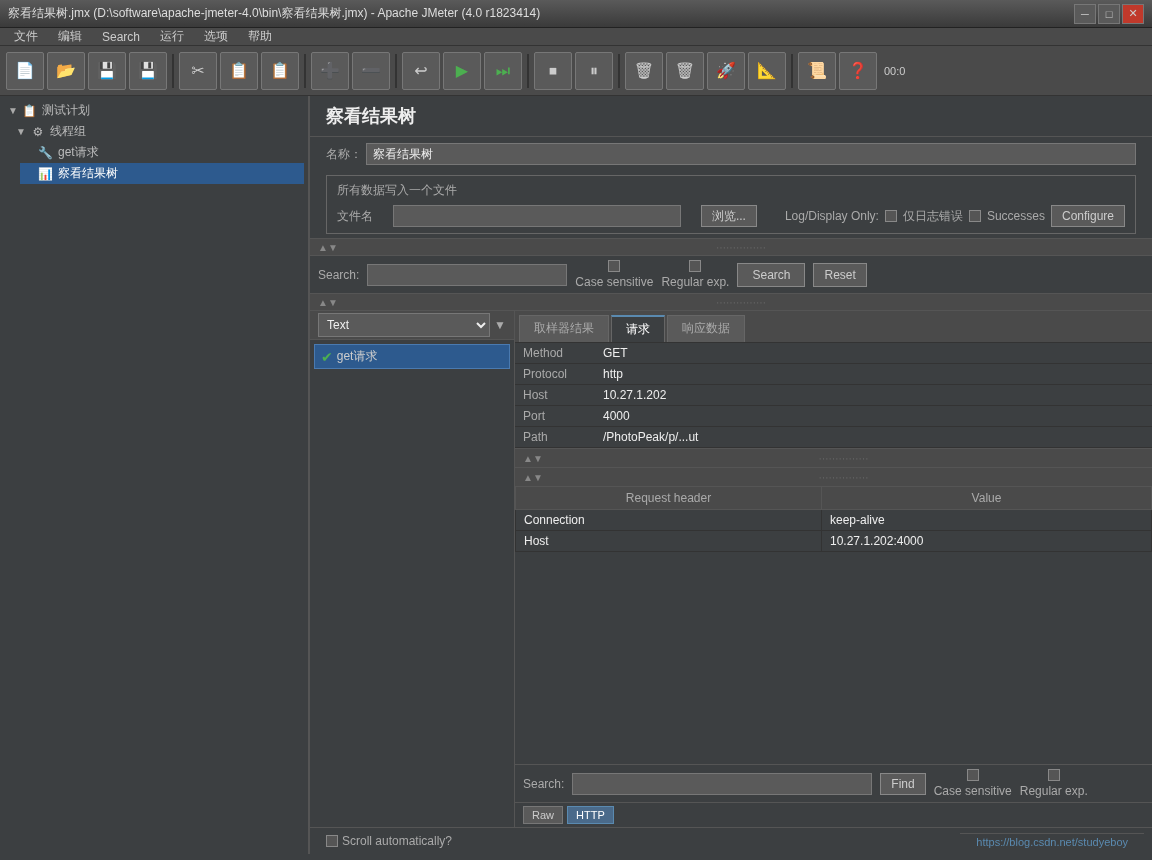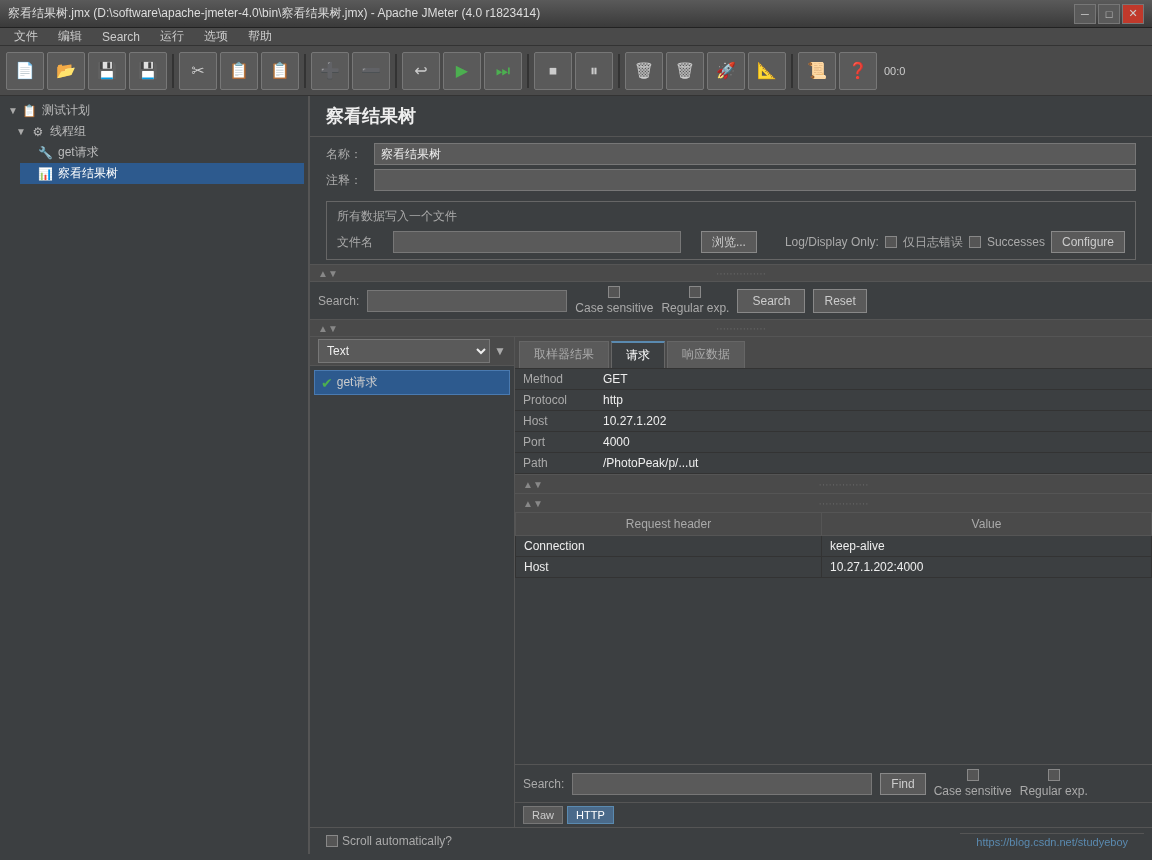--- a/index.html
+++ b/index.html
@@ -37,21 +37,21 @@
     .indent2 { margin-left: 16px; }
     
     
     .right-panel { flex: 1; display: flex; flex-direction: column; background: #3c3f41; overflow: hidden; }
     
     
     .panel-header { padding: 8px 16px; font-size: 18px; font-weight: bold; color: #eee; border-bottom: 1px solid #555; background: #3c3f41; }
     
     
     .form-section { padding: 6px 16px; display: flex; flex-direction: column; gap: 4px; }
-    .form-row { display: flex; align-items: center; gap: 12px; }
+    .form-row { display: flex; align-items: center; gap: 4px; }
     .form-label { color: #aaa; font-size: 12px; width: 36px; }
     .form-input { flex: 1; background: #5a5a5a; border: 1px solid #777; color: #eee; padding: 2px 6px; font-size: 12px; height: 22px; }
     
     
     .file-section { margin: 4px 16px; border: 1px solid #666; padding: 6px 10px; }
     .file-section-title { font-size: 12px; color: #aaa; margin-bottom: 6px; }
     .file-row { display: flex; align-items: center; gap: 20px; }
     .file-label { color: #aaa; font-size: 12px; }
     .file-input { flex: 1; background: #5a5a5a; border: 1px solid #777; color: #eee; padding: 2px 6px; font-size: 12px; height: 22px; }
     .file-browse-btn { padding: 2px 10px; background: #5a5a5a; border: 1px solid #888; color: #ccc; cursor: pointer; font-size: 12px; height: 22px; }
@@ -208,24 +208,20 @@
   <div class="right-panel">
 
     <div class="panel-header">
       <span>察看结果树</span>
     </div>
 
     <div class="form-section">
       <div class="form-row">
         <span class="form-label">名称：</span>
         <input class="form-input" type="text" value="察看结果树" style="">
-      </div>
-      <div class="form-row">
-        <span class="form-label">注释：</span>
-        <input class="form-input" type="text" style="">
       </div>
     </div>
 
     <div class="file-section">
       <div class="file-section-title">所有数据写入一个文件</div>
       <div class="file-row">
         <span class="file-label">文件名</span>
         <input class="file-input" type="text" style="">
         <button class="file-browse-btn">浏览...</button>
         <div class="log-options">

